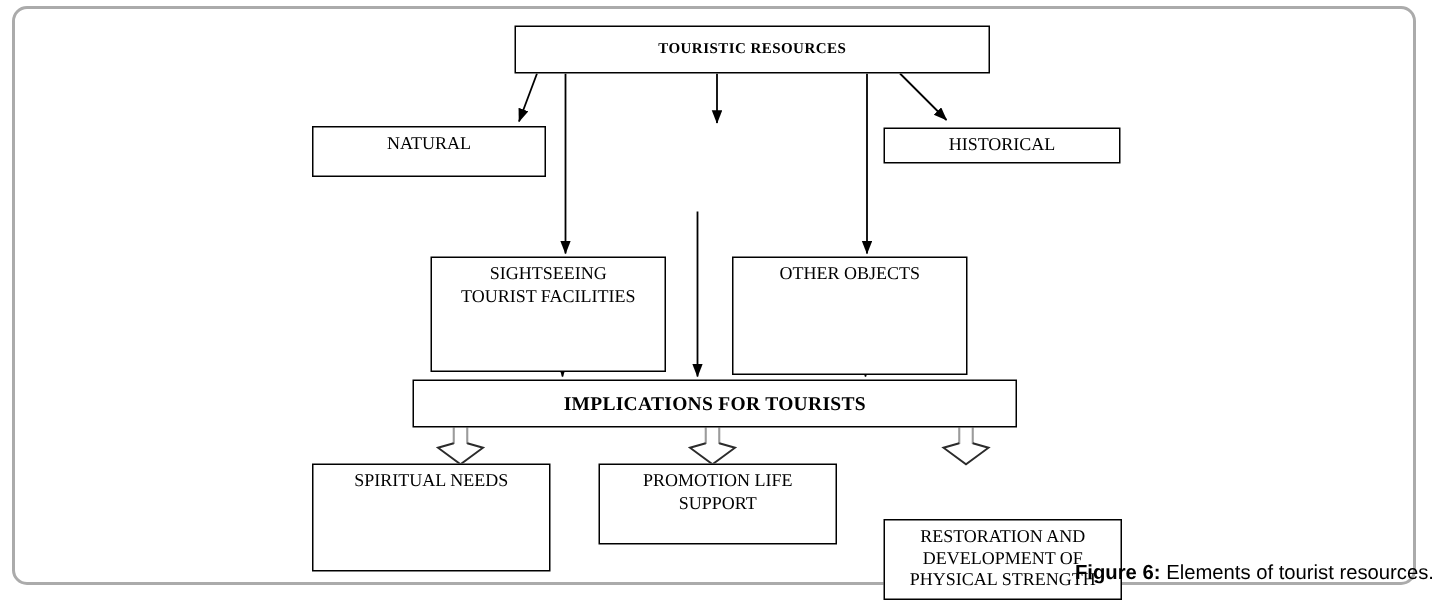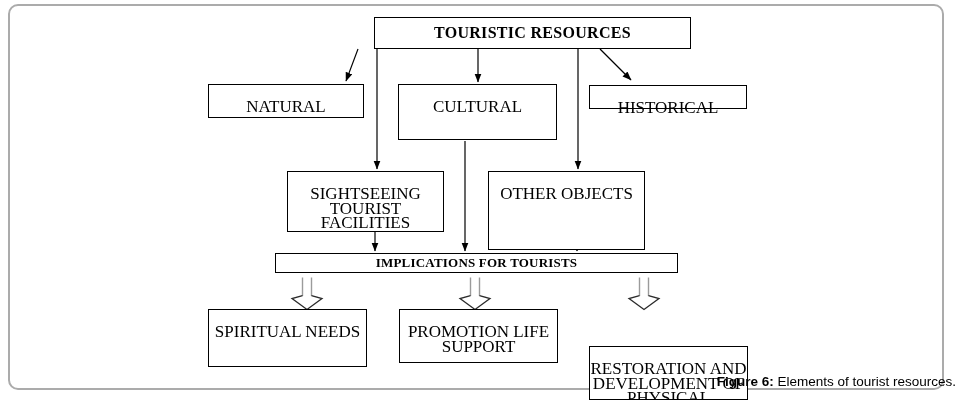--- a/index.html
+++ b/index.html
@@ -34,44 +34,44 @@
     height: 400px;
     pointer-events: none;
   }
   .node {
     position: absolute;
     box-sizing: border-box;
     border: 1px solid #000000;
     background: #ffffff;
     text-align: center;
     font-family: "Liberation Serif", serif;
-    font-size: 17px;
+    font-size: 12px;
     line-height: 14.5px;
     color: #000000;
     white-space: pre-line;
-    padding-top: 15px;
+    padding-top: 3px;
   }
   .node.centered {
     display: flex;
     align-items: center;
     justify-content: center;
     padding-top: 0;
   }
   .node.bold { font-weight: bold; }
-  .node.title-node { font-size: 16px; letter-spacing: 0.3px; margin-left: 31px; }
+  .node.title-node { font-size: 10px; letter-spacing: 0.3px; }
   .node.impl-node  { font-size: 13px; letter-spacing: 0.2px; }
 
   #node-touristic      { left: 343px; top: 17px;  width: 317px; height: 32px; }
   #node-natural        { left: 208px; top: 84px;  width: 156px; height: 34px; }
   #node-cultural       { left: 398px; top: 84px;  width: 159px; height: 56px; }
   #node-historical     { left: 589px; top: 85px;  width: 158px; height: 24px; }
-  #node-sightseeing    { left: 287px; top: 171px; width: 157px; height: 61px; }
+  #node-sightseeing    { left: 287px; top: 171px; width: 157px; height: 77px; }
   #node-other-objects  { left: 488px; top: 171px; width: 157px; height: 79px; }
-  #node-implications   { left: 275px; top: 253px; width: 403px; height: 20px; }
-  #node-spiritual      { left: 208px; top: 309px; width: 159px; height: 58px; }
+  #node-implications   { left: 275px; top: 253px; width: 403px; height: 32px; }
+  #node-spiritual      { left: 208px; top: 309px; width: 159px; height: 72px; }
   #node-promotion      { left: 399px; top: 309px; width: 159px; height: 54px; }
   #node-restoration    { left: 589px; top: 310px; width: 159px; height: 54px; margin-top: 36px; }
 
   .caption {
     position: absolute;
     left: 0;
     top: 374px;
     width: 956px;
     text-align: right;
     font-family: "Liberation Sans", sans-serif;
@@ -115,21 +115,20 @@
       <path d="M639.5,295.5 L629,298.5 L644,309.5 L659,298.5 L648.5,295.5"></path>
     </g>
   </svg>
 
   <div class="node centered bold title-node" id="node-touristic">
     <span>TOURISTIC RESOURCES</span>
   </div>
 
   <div class="node" id="node-natural">NATURAL</div>
 
-  <div class="node" id="node-cultural">CULTURAL</div>
 
   <div class="node" id="node-historical">HISTORICAL</div>
 
   <div class="node" id="node-sightseeing">SIGHTSEEING
 TOURIST FACILITIES</div>
 
   <div class="node" id="node-other-objects">OTHER OBJECTS</div>
 
   <div class="node centered bold impl-node" id="node-implications">
     <span>IMPLICATIONS FOR TOURISTS</span>

